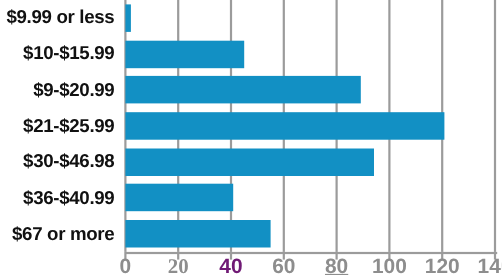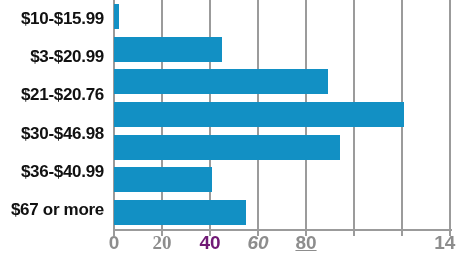--- a/index.html
+++ b/index.html
@@ -126,23 +126,24 @@
     white-space: nowrap;
     line-height: 22px;
   }
 </style>
 </head>
 <body>
 
 <div id="chart-root">
 
   <div class="cat-labels">
+    <div class="cat-label">$9.99 or less</div>
     <div class="cat-label">$10-$15.99</div>
-    <div class="cat-label">$3-$20.99</div>
-    <div class="cat-label">$21-$20.76</div>
+    <div class="cat-label">$9-$20.99</div>
+    <div class="cat-label">$21-$25.99</div>
     <div class="cat-label">$30-$46.98</div>
     <div class="cat-label">$36-$40.99</div>
     <div class="cat-label">$67 or more</div>
   </div>
 
   <div class="plot">
     <div class="gridlines">
         <div class="gridline zero" style="left: -1px; background: rgb(155, 155, 155);"></div>
         <div class="gridline" style="left: 47px; background: rgb(155, 155, 155);"></div>
         <div class="gridline" style="left: 95px; background: rgb(155, 155, 155);"></div>
@@ -185,18 +186,20 @@
       <div class="tick" style="left: 143px; background: rgb(155, 155, 155);"></div>
       <div class="tick" style="left: 191px; background: rgb(155, 155, 155);"></div>
       <div class="tick" style="left: 239px; background: rgb(155, 155, 155);"></div>
       <div class="tick" style="left: 287px; background: rgb(155, 155, 155);"></div>
       <div class="tick" style="left: 335px; background: rgb(155, 155, 155);"></div>
     </div>
   <div class="tick-labels">
       <div class="tick-label" style="left: 114px; color: rgb(141, 141, 141);">0</div>
       <div class="tick-label" style="left: 162px; color: rgb(141, 141, 141); font-family: Liberation Serif, serif;">20</div>
       <div class="tick-label" style="left: 210px; color: #701a75;">40</div>
-      <div class="tick-label" style="left: 258px; color: rgb(141, 141, 141); font-style: italic;">60</div>
+      <div class="tick-label" style="left: 258px; color: rgb(141, 141, 141);">60</div>
       <div class="tick-label" style="left: 306px; color: rgb(141, 141, 141); text-decoration: underline;">80</div>
+      <div class="tick-label" style="left: 354px; color: rgb(141, 141, 141);">100</div>
+      <div class="tick-label" style="left: 402px; color: rgb(141, 141, 141);">120</div>
       <div class="tick-label" style="left: 450px; color: rgb(141, 141, 141);">140</div>
     </div>
 
 </div>
 
 </body></html>

